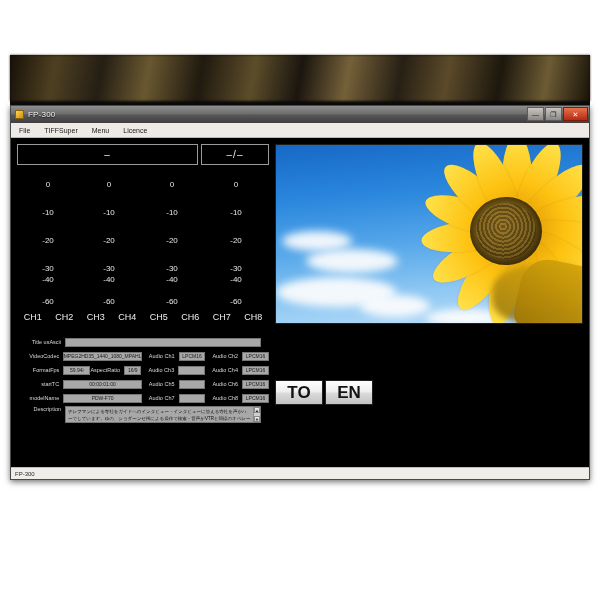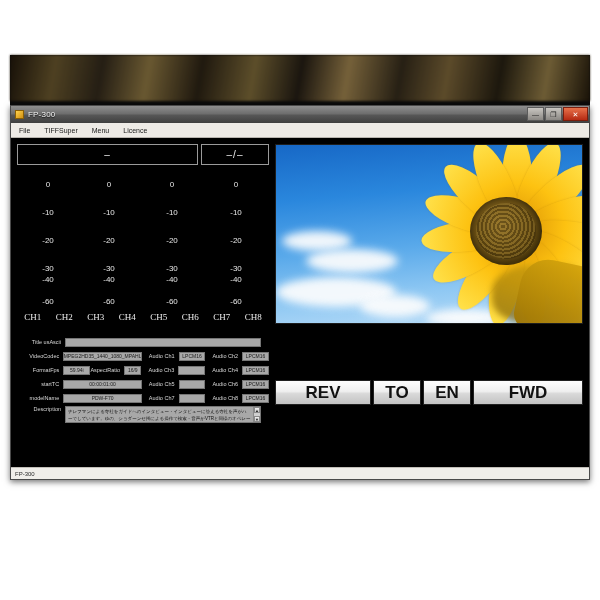--- a/index.html
+++ b/index.html
@@ -114,21 +114,21 @@
     text-align: center; color: #e6e6e6; font-size: 8px;
   }
   .scale-col .lv { position: absolute; width: 100%; left: 0; }
 
   #meter-chlabels {
     position: absolute; left: 0; top: 168px; width: 252px;
     display: flex;
   }
   .ch-label {
     flex: 1 1 0; text-align: center;
-    font-size: 9px; color: #ededed; font-family: Liberation Serif, serif;
+    font-size: 9px; color: #ededed; font-family: Liberation Sans, sans-serif;
   }
 
   
   #video-preview {
     position: absolute; left: 264px; top: 6px; width: 308px; height: 180px;
     border: 1px solid #1d1d1d; overflow: hidden;
     background: #1b7fd4;
   }
   #sky {
     position: absolute; inset: 0;
@@ -349,24 +349,22 @@
           <div class="petal" style="transform:rotate(336deg)"></div>
           <div id="disc"></div>
         </div>
         <div id="leafblur"></div>
         <div id="stem"></div>
       </div>
 
 
       <div id="transport">
         <div class="trow">
-          <div class="tbtn" style="flex:0 0 96px">REV</div>
           <div class="tbtn" style="flex:0 0 48px">TO</div>
           <div class="tbtn" style="flex:0 0 48px">EN</div>
-          <div class="tbtn" style="flex:1 1 auto">FWD</div>
         </div>
       </div>
 
       <div id="metadata">
 
         <div class="mrow">
           <div class="mlabel" style="width:48px">Title usAscii</div>
           <div class="mfield" style="width:196px"></div>
         </div>
 

